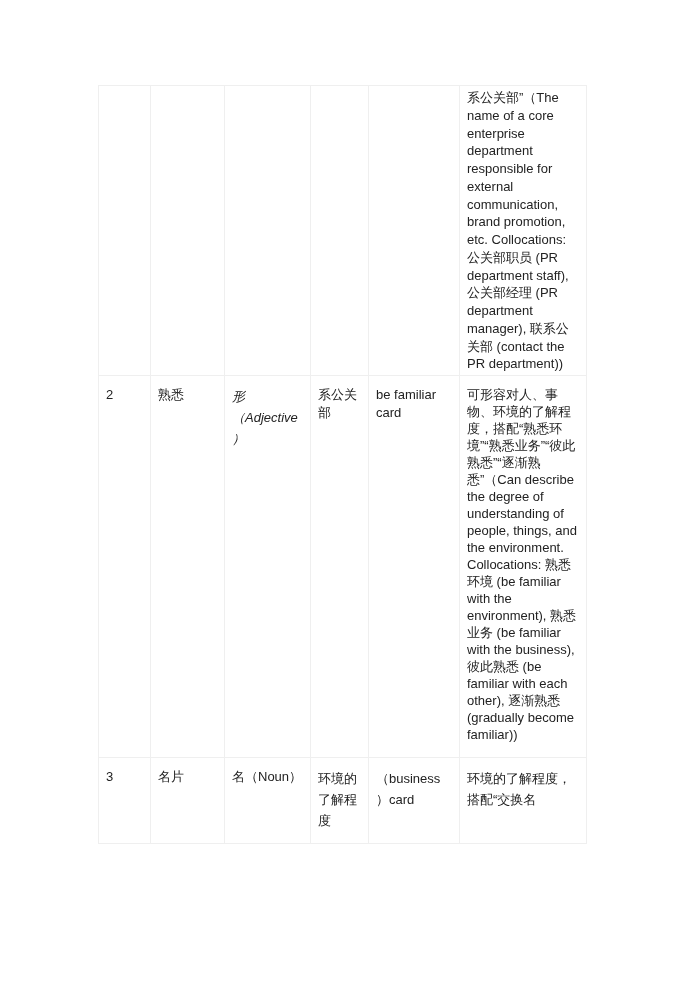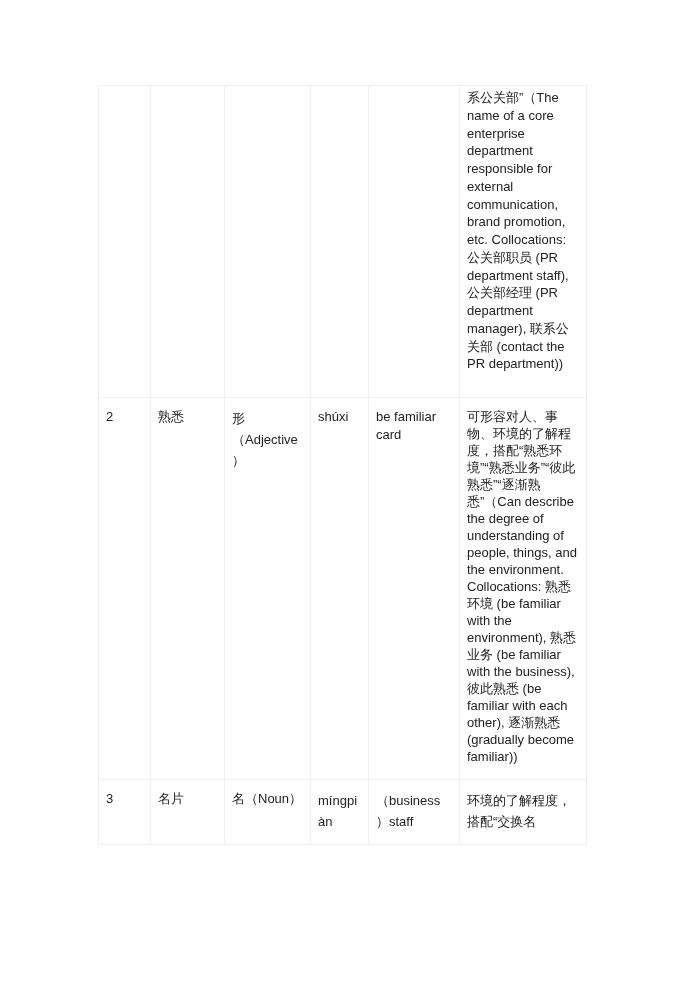--- a/index.html
+++ b/index.html
@@ -31,27 +31,27 @@
       padding: 0 7px;
       word-wrap: break-word;
     }
     .vocab-table col.c1 { width: 52px; }
     .vocab-table col.c2 { width: 74px; }
     .vocab-table col.c3 { width: 86px; }
     .vocab-table col.c4 { width: 58px; }
     .vocab-table col.c5 { width: 91px; }
     .vocab-table col.c6 { width: 127px; }
 
-    .row-cont td { padding-top: 3px; padding-bottom: 24px; }
+    .row-cont td { padding-top: 3px; padding-bottom: 2px; }
     .row-cont td.notes { line-height: 17.75px; }
     .row-full td { padding-top: 10px; padding-bottom: 14px; }
     .row-full td.notes { line-height: 17px; }
     .row-last td { padding-top: 10px; padding-bottom: 12px; }
     .row-last td.notes { line-height: 21px; }
-    .row-full td.pos { line-height: 21px; }
+    .row-full td.pos { line-height: 21px; font-style: italic; }
     .row-last td.pinyin, .row-last td.meaning { line-height: 21px; }
     .row-full td.meaning { line-height: 18px; }
   </style>
 </head>
 <body>
 
 <table class="vocab-table">
   <colgroup>
     <col class="c1">
       <col class="c2">
@@ -66,26 +66,26 @@
       <td></td>
       <td></td>
       <td></td>
       <td></td>
       <td class="notes">系公关部”（The name of a core enterprise department responsible for external communication, brand promotion, etc. Collocations: 公关部职员 (PR department staff), 公关部经理 (PR department manager), 联系公关部 (contact the PR department))</td>
     </tr>
     <tr class="row-full">
       <td>2</td>
       <td>熟悉</td>
       <td class="pos">形（Adjective）</td>
-      <td>shúxi</td>
+      <td>系公关部</td>
       <td class="meaning">be familiar card</td>
       <td class="notes">可形容对人、事物、环境的了解程度，搭配“熟悉环境”“熟悉业务”“彼此熟悉”“逐渐熟悉”（Can describe the degree of understanding of people, things, and the environment. Collocations: 熟悉环境 (be familiar with the environment), 熟悉业务 (be familiar with the business), 彼此熟悉 (be familiar with each other), 逐渐熟悉 (gradually become familiar))</td>
     </tr>
     <tr class="row-last">
       <td>3</td>
       <td>名片</td>
       <td>名（Noun）</td>
-      <td class="pinyin">míngpiàn</td>
-      <td class="meaning">（business）staff</td>
+      <td class="pinyin">环境的了解程度</td>
+      <td class="meaning">（business）card</td>
       <td class="notes">环境的了解程度，搭配“交换名</td>
     </tr>
   </tbody>
 </table>
 
 </body></html>

